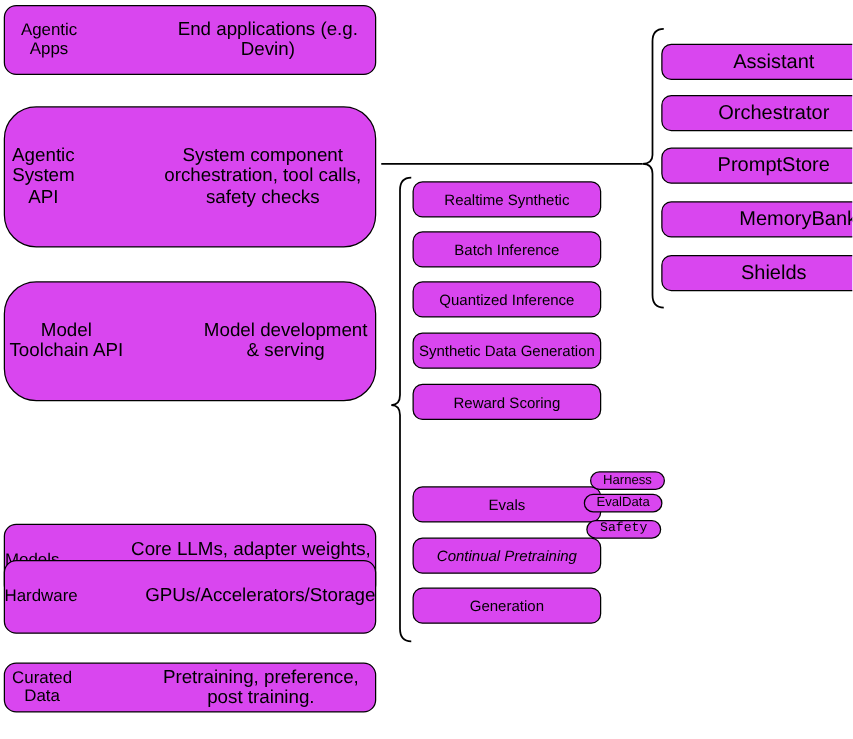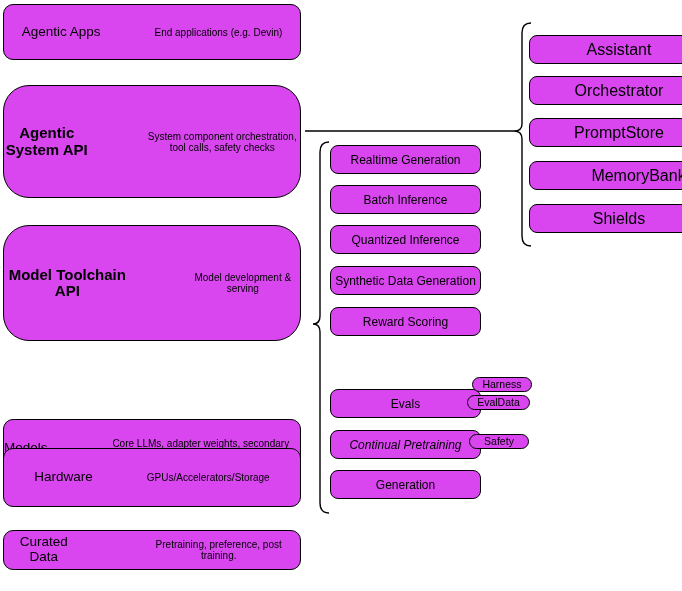--- a/index.html
+++ b/index.html
@@ -26,22 +26,22 @@
     display: flex;
     flex-direction: row;
     align-items: center;
     justify-content: center;
     text-align: center;
     z-index: 2;
   }
   .layer-box   { left: 3px; width: 298px; border-radius: 10px; gap: 6px; }
   .layer-box.big { border-radius: 26px; gap: 7px; }
   .layer-title    { font-size: 13.5px; line-height: 1.1; }
-  .layer-title.lg { font-size: 15px; font-weight: bold; }
-  .layer-subtitle { font-size: 10px; line-height: 1.1; padding-left: 48px; }
+  .layer-title.lg { font-size: 15px; }
+  .layer-subtitle { font-size: 15px; line-height: 1.1; padding-left: 48px; }
   .api-box {
     left: 330px; width: 151px; height: 29px;
     border-radius: 8px; font-size: 12px; z-index: 2;
   }
   .comp-box {
     left: 529px; width: 180px; height: 29px;
     border-radius: 8px; font-size: 16px; z-index: 2;
   }
   .pill {
     border-radius: 8px;
@@ -65,52 +65,52 @@
   <div class="box layer-box" style="top:4px;height:56px;">
     <div class="layer-title">Agentic Apps</div>
     <div class="layer-subtitle">End applications (e.g. Devin)</div>
   </div>
 
   <div class="box layer-box big" style="top:85px;height:113px;">
     <div class="layer-title lg">Agentic System API</div>
     <div class="layer-subtitle">System component orchestration, tool calls, safety checks</div>
   </div>
 
-  <div class="box layer-box big" style="top:225px;height:116px;justify-content:space-between;">
+  <div class="box layer-box big" style="top:225px;height:96px;justify-content:space-between;">
     <div class="layer-title lg">Model Toolchain API</div>
     <div class="layer-subtitle">Model development &amp; serving</div>
   </div>
 
   <div class="box layer-box" style="top:391px;height:59px;margin-top:28px;">
     <div class="layer-title">Models</div>
     <div class="layer-subtitle">Core LLMs, adapter weights, secondary models</div>
   </div>
 
   <div class="box layer-box" style="top:448px;height:59px;">
     <div class="layer-title">Hardware</div>
     <div class="layer-subtitle">GPUs/Accelerators/Storage</div>
   </div>
 
   <div class="box layer-box" style="top:530px;height:40px;">
     <div class="layer-title">Curated Data</div>
     <div class="layer-subtitle">Pretraining, preference, post training.</div>
   </div>
 
-  <div class="box api-box" style="top:145px;">Realtime Generation</div>
+  <div class="box api-box" style="top:145px;">Realtime Synthetic</div>
   <div class="box api-box" style="top:185px;">Batch Inference</div>
   <div class="box api-box" style="top:225px;">Quantized Inference</div>
   <div class="box api-box" style="top:266px;">Synthetic Data Generation</div>
   <div class="box api-box" style="top:307px;">Reward Scoring</div>
   <div class="box api-box" style="top:389px;">Evals</div>
   <div class="box api-box" style="top:430px;font-style:italic;">Continual Pretraining</div>
   <div class="box api-box" style="top:470px;">Generation</div>
 
   <div class="box pill" style="left:472px;top:377px;width:60px;">Harness</div>
   <div class="box pill" style="left:467px;top:395px;width:63px;">EvalData</div>
-  <div class="box pill" style="left:469px;top:434px;width:60px;">Safety</div>
+  <div class="box pill" style="left:469px;top:416px;width:60px;font-family:Liberation Mono, monospace;">Safety</div>
 
   <div class="box comp-box" style="top:35px;">Assistant</div>
   <div class="box comp-box" style="top:76px;">Orchestrator</div>
   <div class="box comp-box" style="top:118px;">PromptStore</div>
   <div class="box comp-box" style="top:161px;padding-left:39px;">MemoryBank</div>
   <div class="box comp-box" style="top:204px;">Shields</div>
 
 </div>
 
 </body></html>

